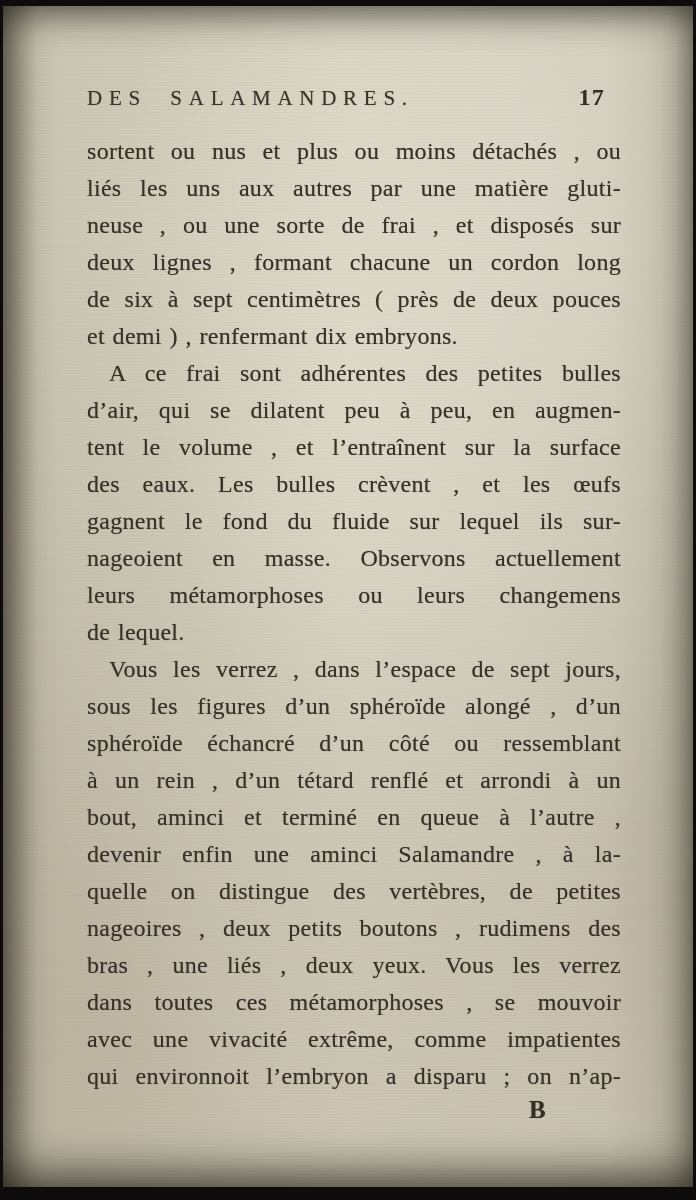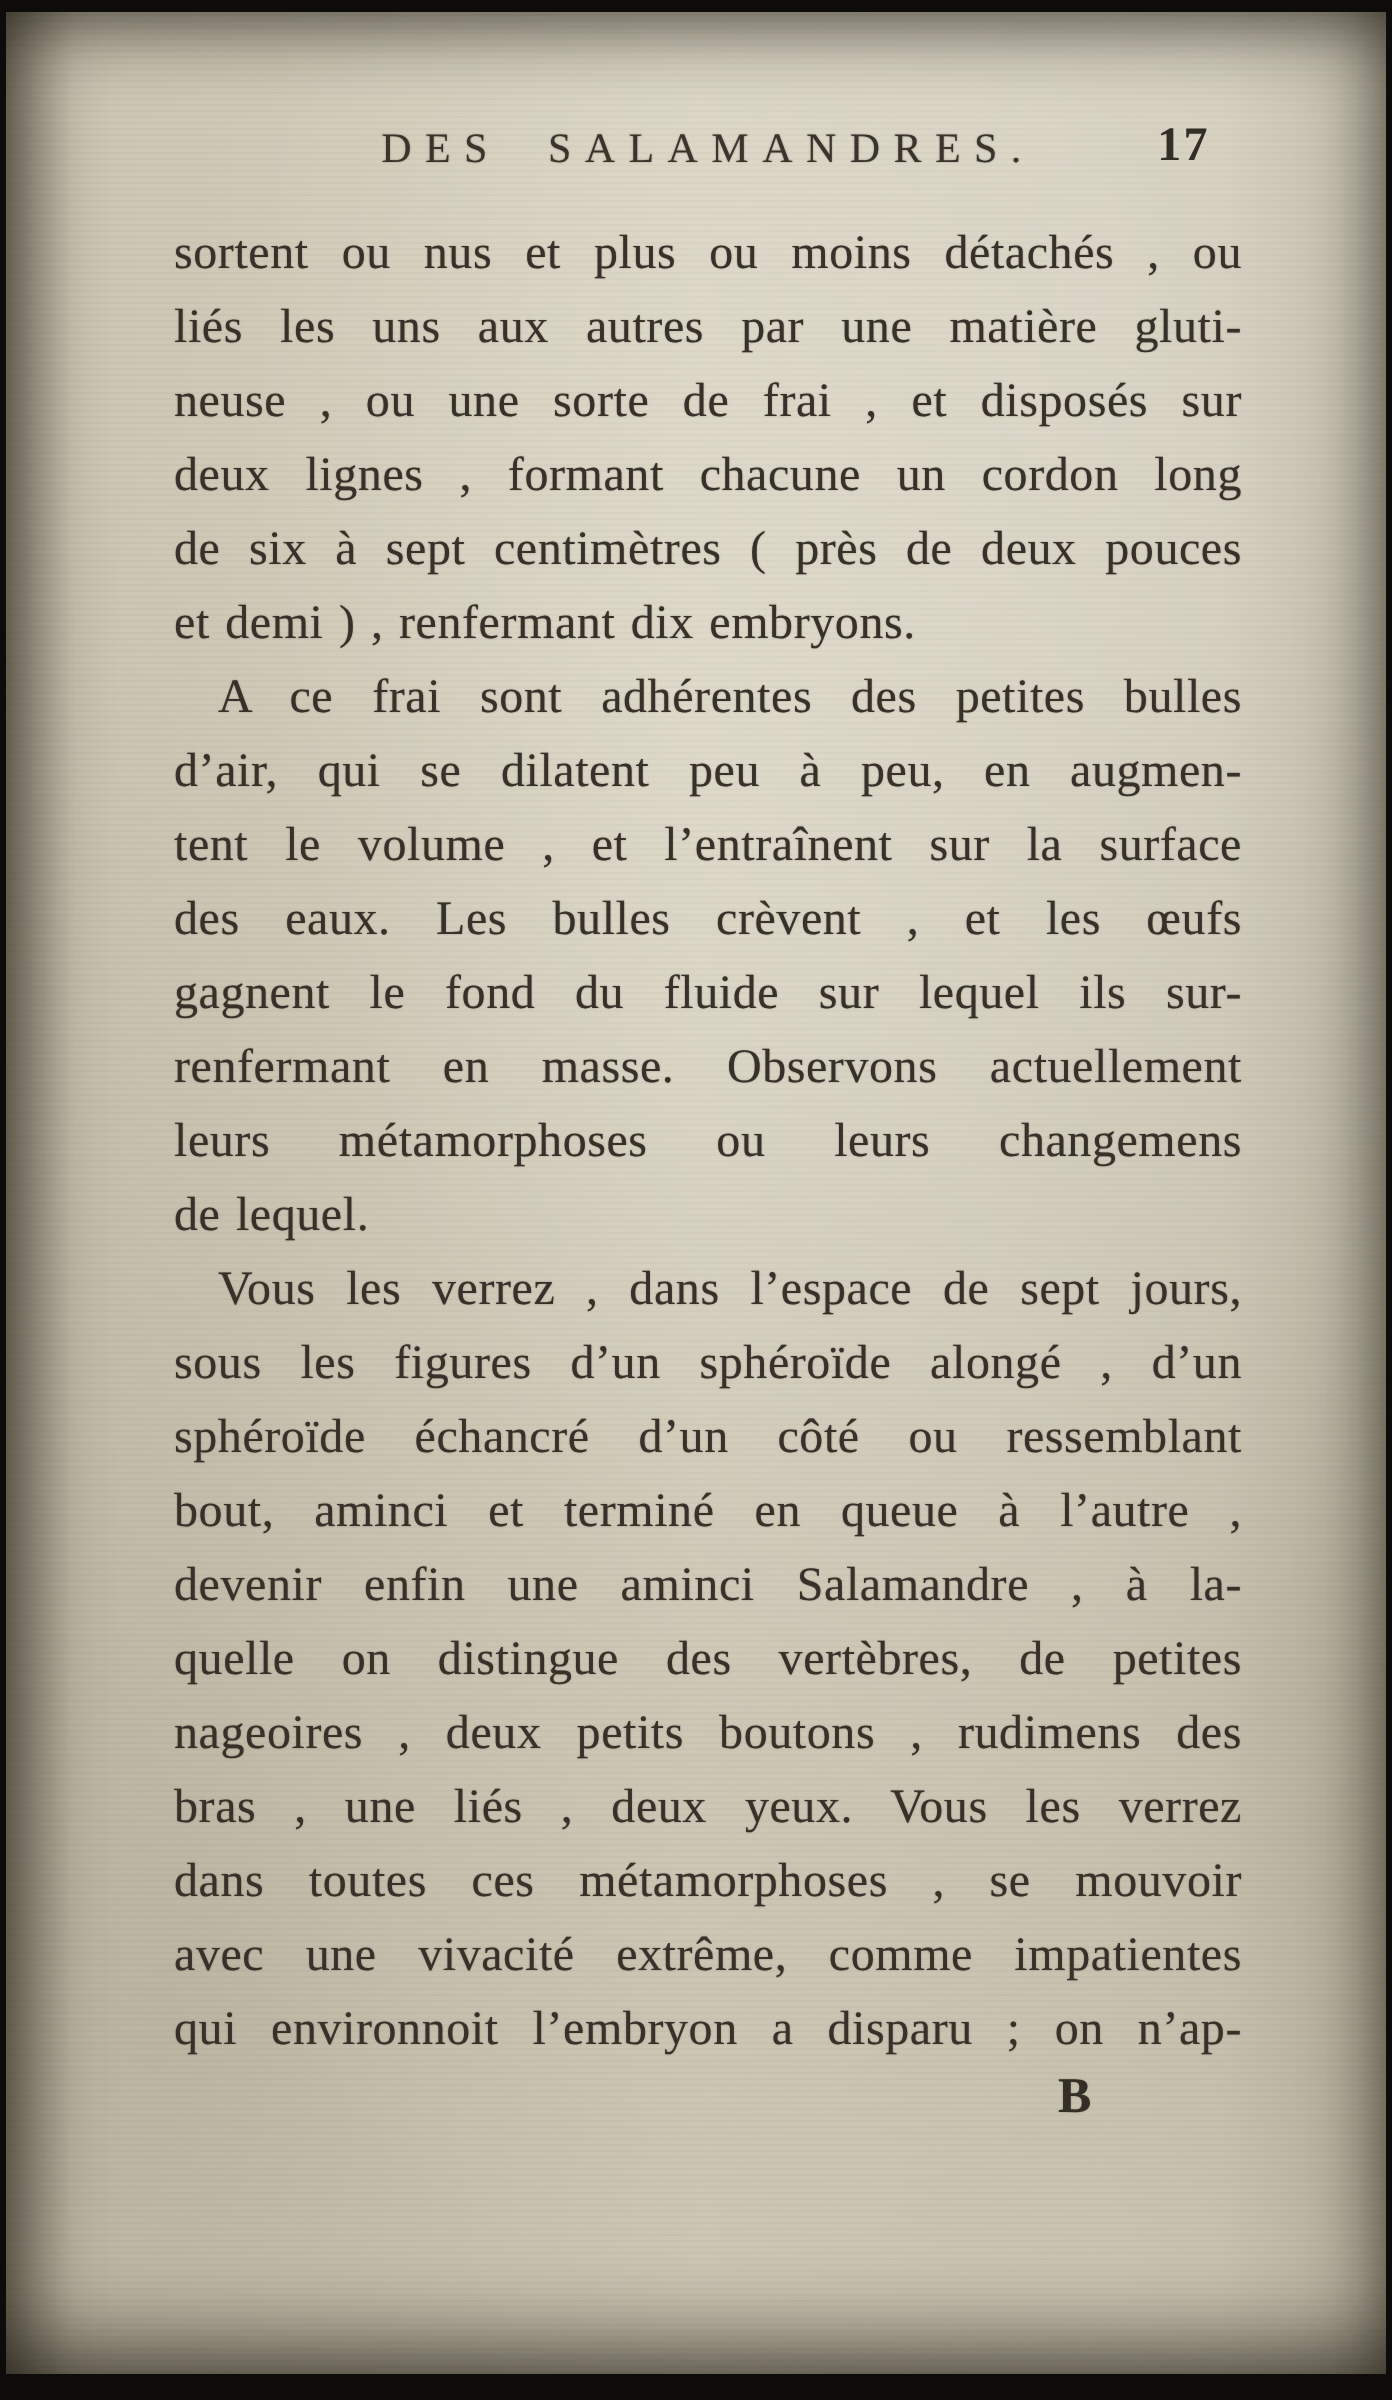--- a/index.html
+++ b/index.html
@@ -45,22 +45,21 @@
     left: 84px;
     right: 72px;
     top: 0;
     bottom: 0;
     color: #35302a;
   }
 
   .header {
     position: relative;
     height: 44px;
-    margin-top: 56px;
-    text-align: center;
+    margin-top: 80px;
   }
 
   .running-title {
     font-size: 21px;
     letter-spacing: 0.32em;
     word-spacing: 0.55em;
     color: #3a342c;
     text-shadow: 0 0 1px rgba(58,52,44,0.45);
   }
 
@@ -125,26 +124,27 @@
           <div class="line">liés les uns aux autres par une matière gluti-</div>
           <div class="line">neuse , ou une sorte de frai , et disposés sur</div>
           <div class="line">deux lignes , formant chacune un cordon long</div>
           <div class="line">de six à sept centimètres ( près de deux pouces</div>
           <div class="line end">et demi ) , renfermant dix embryons.</div>
           <div class="line indent">A ce frai sont adhérentes des petites bulles</div>
           <div class="line">d’air, qui se dilatent peu à peu, en augmen-</div>
           <div class="line">tent le volume , et l’entraînent sur la surface</div>
           <div class="line">des eaux. Les bulles crèvent , et les œufs</div>
           <div class="line">gagnent le fond du fluide sur lequel ils sur-</div>
-          <div class="line">renfermant en masse. Observons actuellement</div>
+          <div class="line">nageoient en masse. Observons actuellement</div>
           <div class="line">leurs métamorphoses ou leurs changemens</div>
           <div class="line end">de lequel.</div>
           <div class="line indent">Vous les verrez , dans l’espace de sept jours,</div>
           <div class="line">sous les figures d’un sphéroïde alongé , d’un</div>
           <div class="line">sphéroïde échancré d’un côté ou ressemblant</div>
+          <div class="line">à un rein , d’un tétard renflé et arrondi à un</div>
           <div class="line">bout, aminci et terminé en queue à l’autre ,</div>
           <div class="line">devenir enfin une aminci Salamandre , à la-</div>
           <div class="line">quelle on distingue des vertèbres, de petites</div>
           <div class="line">nageoires , deux petits boutons , rudimens des</div>
           <div class="line">bras , une liés , deux yeux. Vous les verrez</div>
           <div class="line">dans toutes ces métamorphoses , se mouvoir</div>
           <div class="line">avec une vivacité extrême, comme impatientes</div>
           <div class="line">qui environnoit l’embryon a disparu ; on n’ap-</div>
         </div>
 

